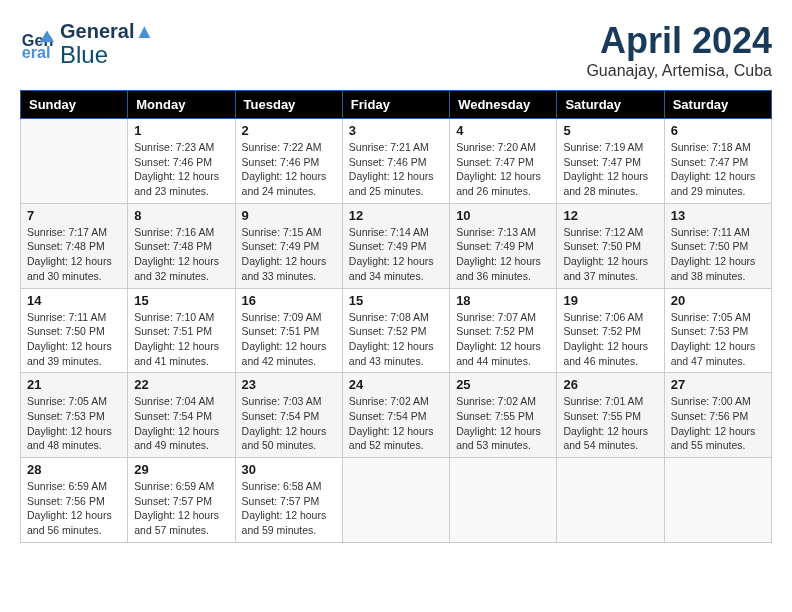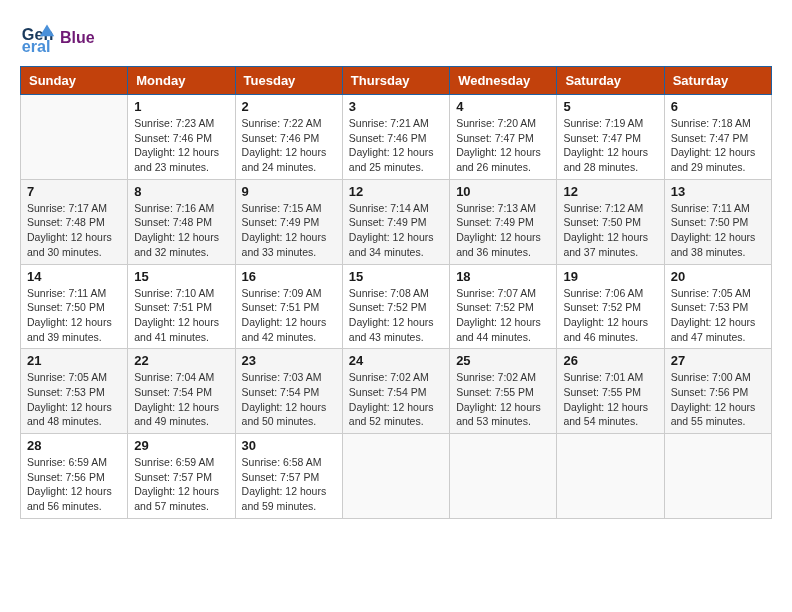--- a/index.html
+++ b/index.html
@@ -36,21 +36,21 @@
     .subtitle {
       font-size: 16px;
       color: #333;
     }
     table {
       width: 100%;
       border-collapse: collapse;
       font-size: 11px;
     }
     thead tr th {
-      background-color: #c2410c;
+      background-color: #000000;
       color: #fff;
       text-align: left;
       padding: 6px 8px;
       font-size: 13px;
       font-weight: bold;
       border: 1px solid #2060a0;
     }
     tbody tr td {
       border: 1px solid #ccc;
       vertical-align: top;
@@ -82,32 +82,37 @@
 <body>
 
 <div class="header-area">
   <div class="logo">
     <svg class="logo-icon" viewBox="0 0 40 40">
       <text x="2" y="22" font-size="18" font-weight="bold" fill="#1a3a5c">Gen</text>
       <text x="2" y="36" font-size="18" font-weight="bold" fill="#4a90d9">eral</text>
       <polygon points="30,5 38,18 22,18" fill="#4a90d9"></polygon>
     </svg>
     <div>
-      <div style="font-size:16px;font-weight:bold;color:#701a75;line-height:1.1">Blue</div>
+      <div style="font-size:20px;font-weight:bold;color:#1a3a5c;line-height:1.1">General<span style="color:#4a90d9">▲</span></div>
+      <div style="font-size:24px;font-weight:normal;color:#0c4a6e;line-height:1.1">Blue</div>
     </div>
+  </div>
+  <div class="title-area">
+    <div class="month-title">April 2024</div>
+    <div class="subtitle">Guanajay, Artemisa, Cuba</div>
   </div>
 </div>
 
 <table>
   <thead>
     <tr>
     <th>Sunday</th>
         <th>Monday</th>
         <th>Tuesday</th>
-        <th>Thursday</th>
+        <th>Friday</th>
         <th>Wednesday</th>
         <th>Saturday</th>
         <th>Saturday</th>
       </tr>
   </thead>
   <tbody id="calendar-body">
   <tr>
         <td class="empty-cell"></td>
         <td>
           <span class="day-number">1</span>

